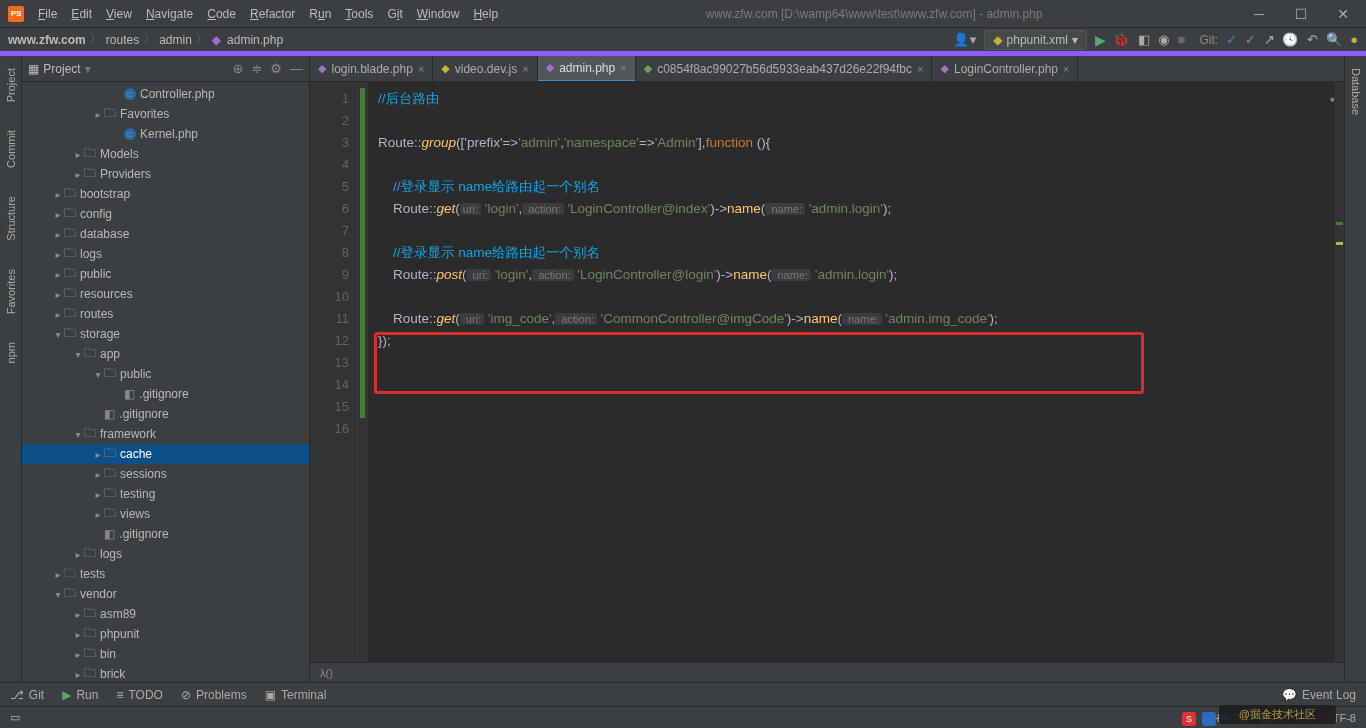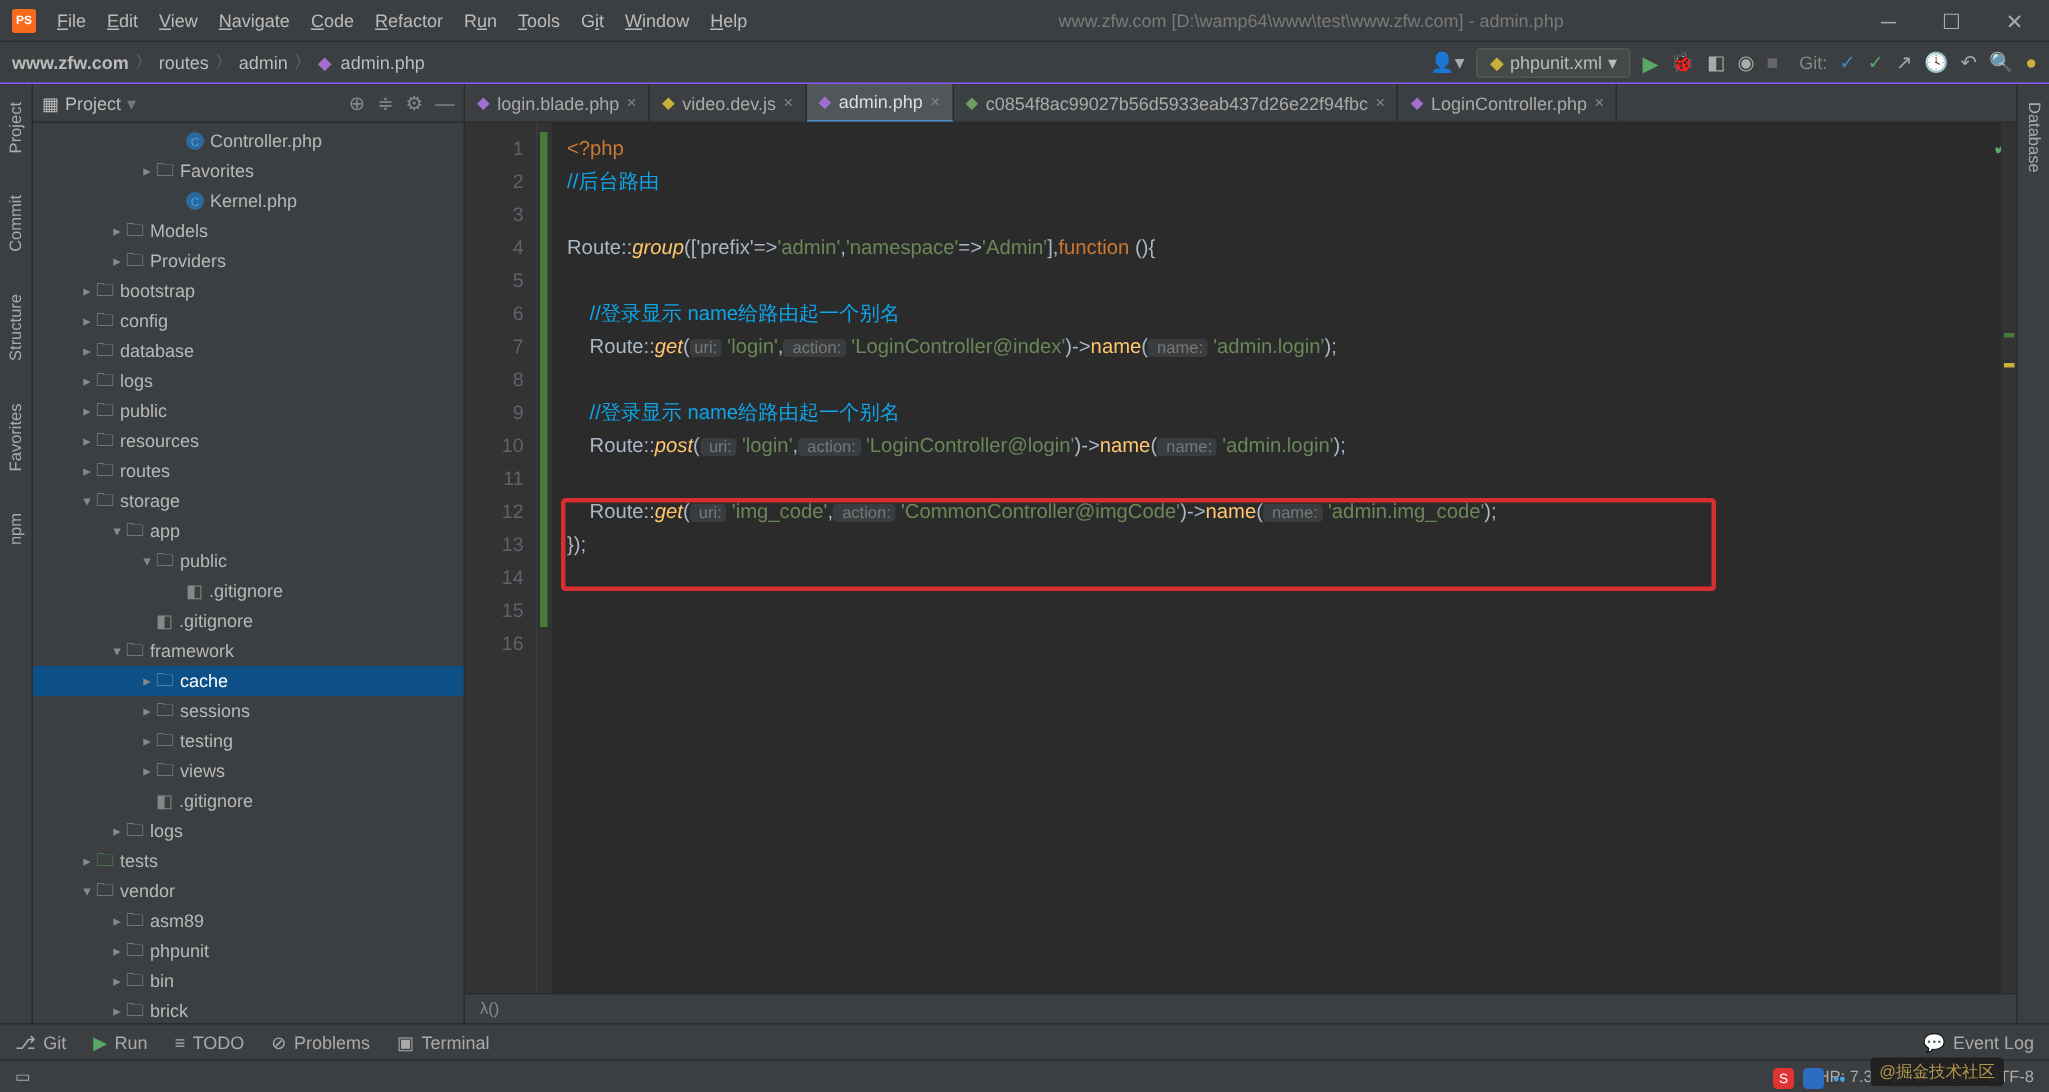--- a/index.html
+++ b/index.html
@@ -9,21 +9,21 @@
 .titlebar { height:28px; background:#3c3f41; display:flex; align-items:center; padding:0 8px; border-bottom:1px solid #2b2b2b; }
 .app-icon { width:16px; height:16px; background:#f96b1c; border-radius:2px; margin-right:8px; display:flex; align-items:center; justify-content:center; font-size:8px; color:#fff; font-weight:bold; }
 .menus { display:flex; gap:2px; }
 .menus span { padding:2px 6px; cursor:pointer; color:#bbb; }
 .menus span u { text-decoration:underline; }
 .title-center { flex:1; text-align:center; color:#7a7a7a; font-size:12px; }
 .win-controls { display:flex; gap:12px; }
 .win-controls span { color:#aaa; cursor:pointer; font-size:14px; width:30px; text-align:center; }
 
 
-.crumbrow { height:28px; background:#3c3f41; display:flex; align-items:center; padding:0 8px; border-bottom:1px solid #8b5cf6; }
+.crumbrow { height:28px; background:#3c3f41; display:flex; align-items:center; padding:0 8px; border-bottom:5px solid #8b5cf6; }
 .crumbs { display:flex; align-items:center; gap:4px; color:#bbb; }
 .crumbs .sep { color:#777; }
 .crumbs .file-icon{color:#a26fd0;margin-right:2px;}
 .toolbar-right { margin-left:auto; display:flex; align-items:center; gap:8px; }
 .dropdown { background:#45494a; border:1px solid #555; padding:2px 8px; border-radius:3px; display:flex; align-items:center; gap:4px; color:#bbb; }
 .run-btn { color:#59a869; font-size:14px; }
 .icon-btn { color:#aaa; cursor:pointer; font-size:13px; }
 .git-label { color:#888; margin-left:6px;}
 .git-blue{color:#3e86c7;}
 .git-green{color:#59a869;}
@@ -87,21 +87,21 @@
 .editor-status .esp{flex:1;}
 
 
 .toolrow { height:24px; background:#3c3f41; display:flex; align-items:center; padding:0 10px; gap:18px; border-top:1px solid #2b2b2b; color:#aaa; font-size:12px;}
 .toolrow .tool{display:flex;align-items:center;gap:5px;cursor:pointer;}
 .toolrow .sp{flex:1;}
 
 
 .statusbar { height:22px; background:#3c3f41; display:flex; align-items:center; padding:0 10px; border-top:1px solid #2b2b2b; color:#aaa; font-size:11px; gap:12px;}
 .statusbar .sp{flex:1;}
-.watermark{position:absolute;right:30px;bottom:4px;background:#1e1e1e;color:#c0a050;padding:2px 6px;border-radius:3px;font-size:11px;opacity:.9;}
+.watermark{position:absolute;right:30px;bottom:4px;background:#1e1e1e;color:#c0a050;padding:2px 20px;border-radius:3px;font-size:11px;opacity:.9;}
 .taskbar-icons{position:absolute;right:130px;bottom:2px;display:flex;gap:6px;align-items:center;}
 .taskbar-icons span{width:14px;height:14px;border-radius:3px;}
 </style>
 </head>
 <body>
 
 <div class="titlebar">
   <div class="app-icon">PS</div>
   <div class="menus">
     <span><u>F</u>ile</span>
@@ -378,21 +378,20 @@
           <div>12</div>
           <div>13</div>
           <div>14</div>
           <div>15</div>
           <div>16</div>
         </div>
       <div class="gutter-marker">
         <div class="gm" style="top:6px;height:330px"></div>
       </div>
       <div class="code">
-        <div class="code-line"><span class="kw">&lt;?php</span></div>
         <div class="code-line"><span class="com">//后台路由</span></div>
         <div class="code-line"></div>
         <div class="code-line"><span class="ident">Route::</span><span class="fn">group</span><span class="op">(['prefix'=&gt;</span><span class="str">'admin'</span><span>,</span><span class="str">'namespace'</span><span>=&gt;</span><span class="str">'Admin'</span><span>],</span><span class="kw">function </span><span>(){</span></div>
         <div class="code-line"></div>
         <div class="code-line"><span class="com">    //登录显示 name给路由起一个别名</span></div>
         <div class="code-line"><span class="ident">    Route::</span><span class="fn">get</span><span>(</span><span class="hint">uri:</span><span class="str"> 'login'</span><span>,</span><span class="hint"> action:</span><span class="str"> 'LoginController@index'</span><span>)-&gt;</span><span class="fn2">name</span><span>(</span><span class="hint"> name:</span><span class="str"> 'admin.login'</span><span>);</span></div>
         <div class="code-line"></div>
         <div class="code-line"><span class="com">    //登录显示 name给路由起一个别名</span></div>
         <div class="code-line"><span class="ident">    Route::</span><span class="fn">post</span><span>(</span><span class="hint"> uri:</span><span class="str"> 'login'</span><span>,</span><span class="hint"> action:</span><span class="str"> 'LoginController@login'</span><span>)-&gt;</span><span class="fn2">name</span><span>(</span><span class="hint"> name:</span><span class="str"> 'admin.login'</span><span>);</span></div>
         <div class="code-line"></div>

